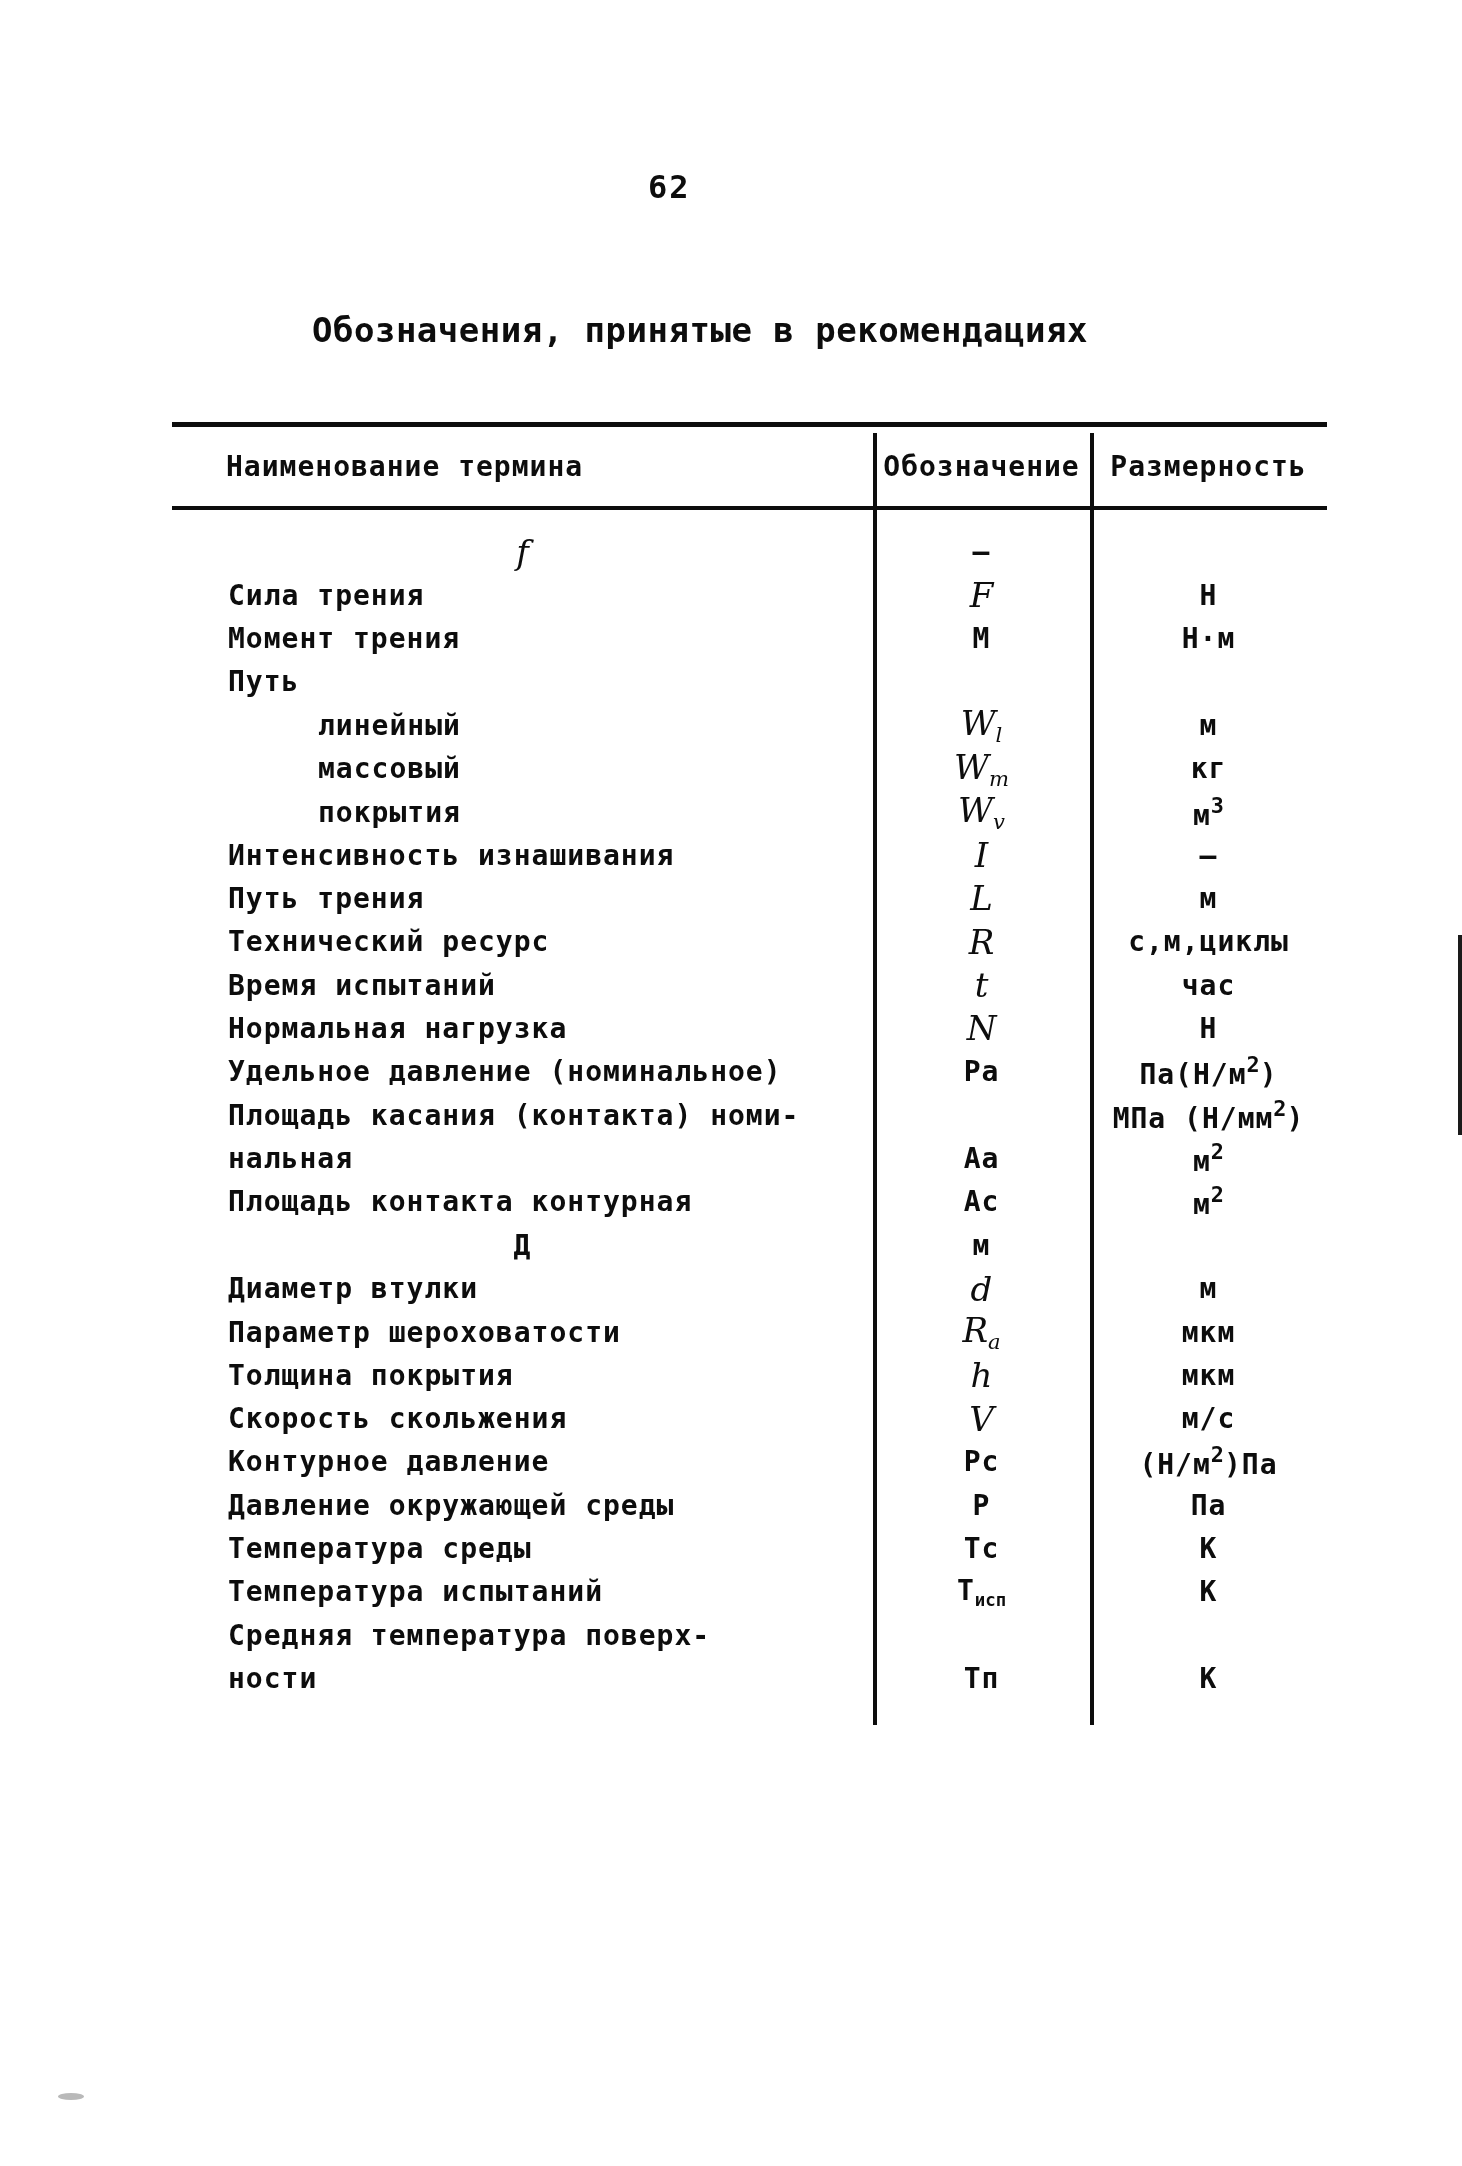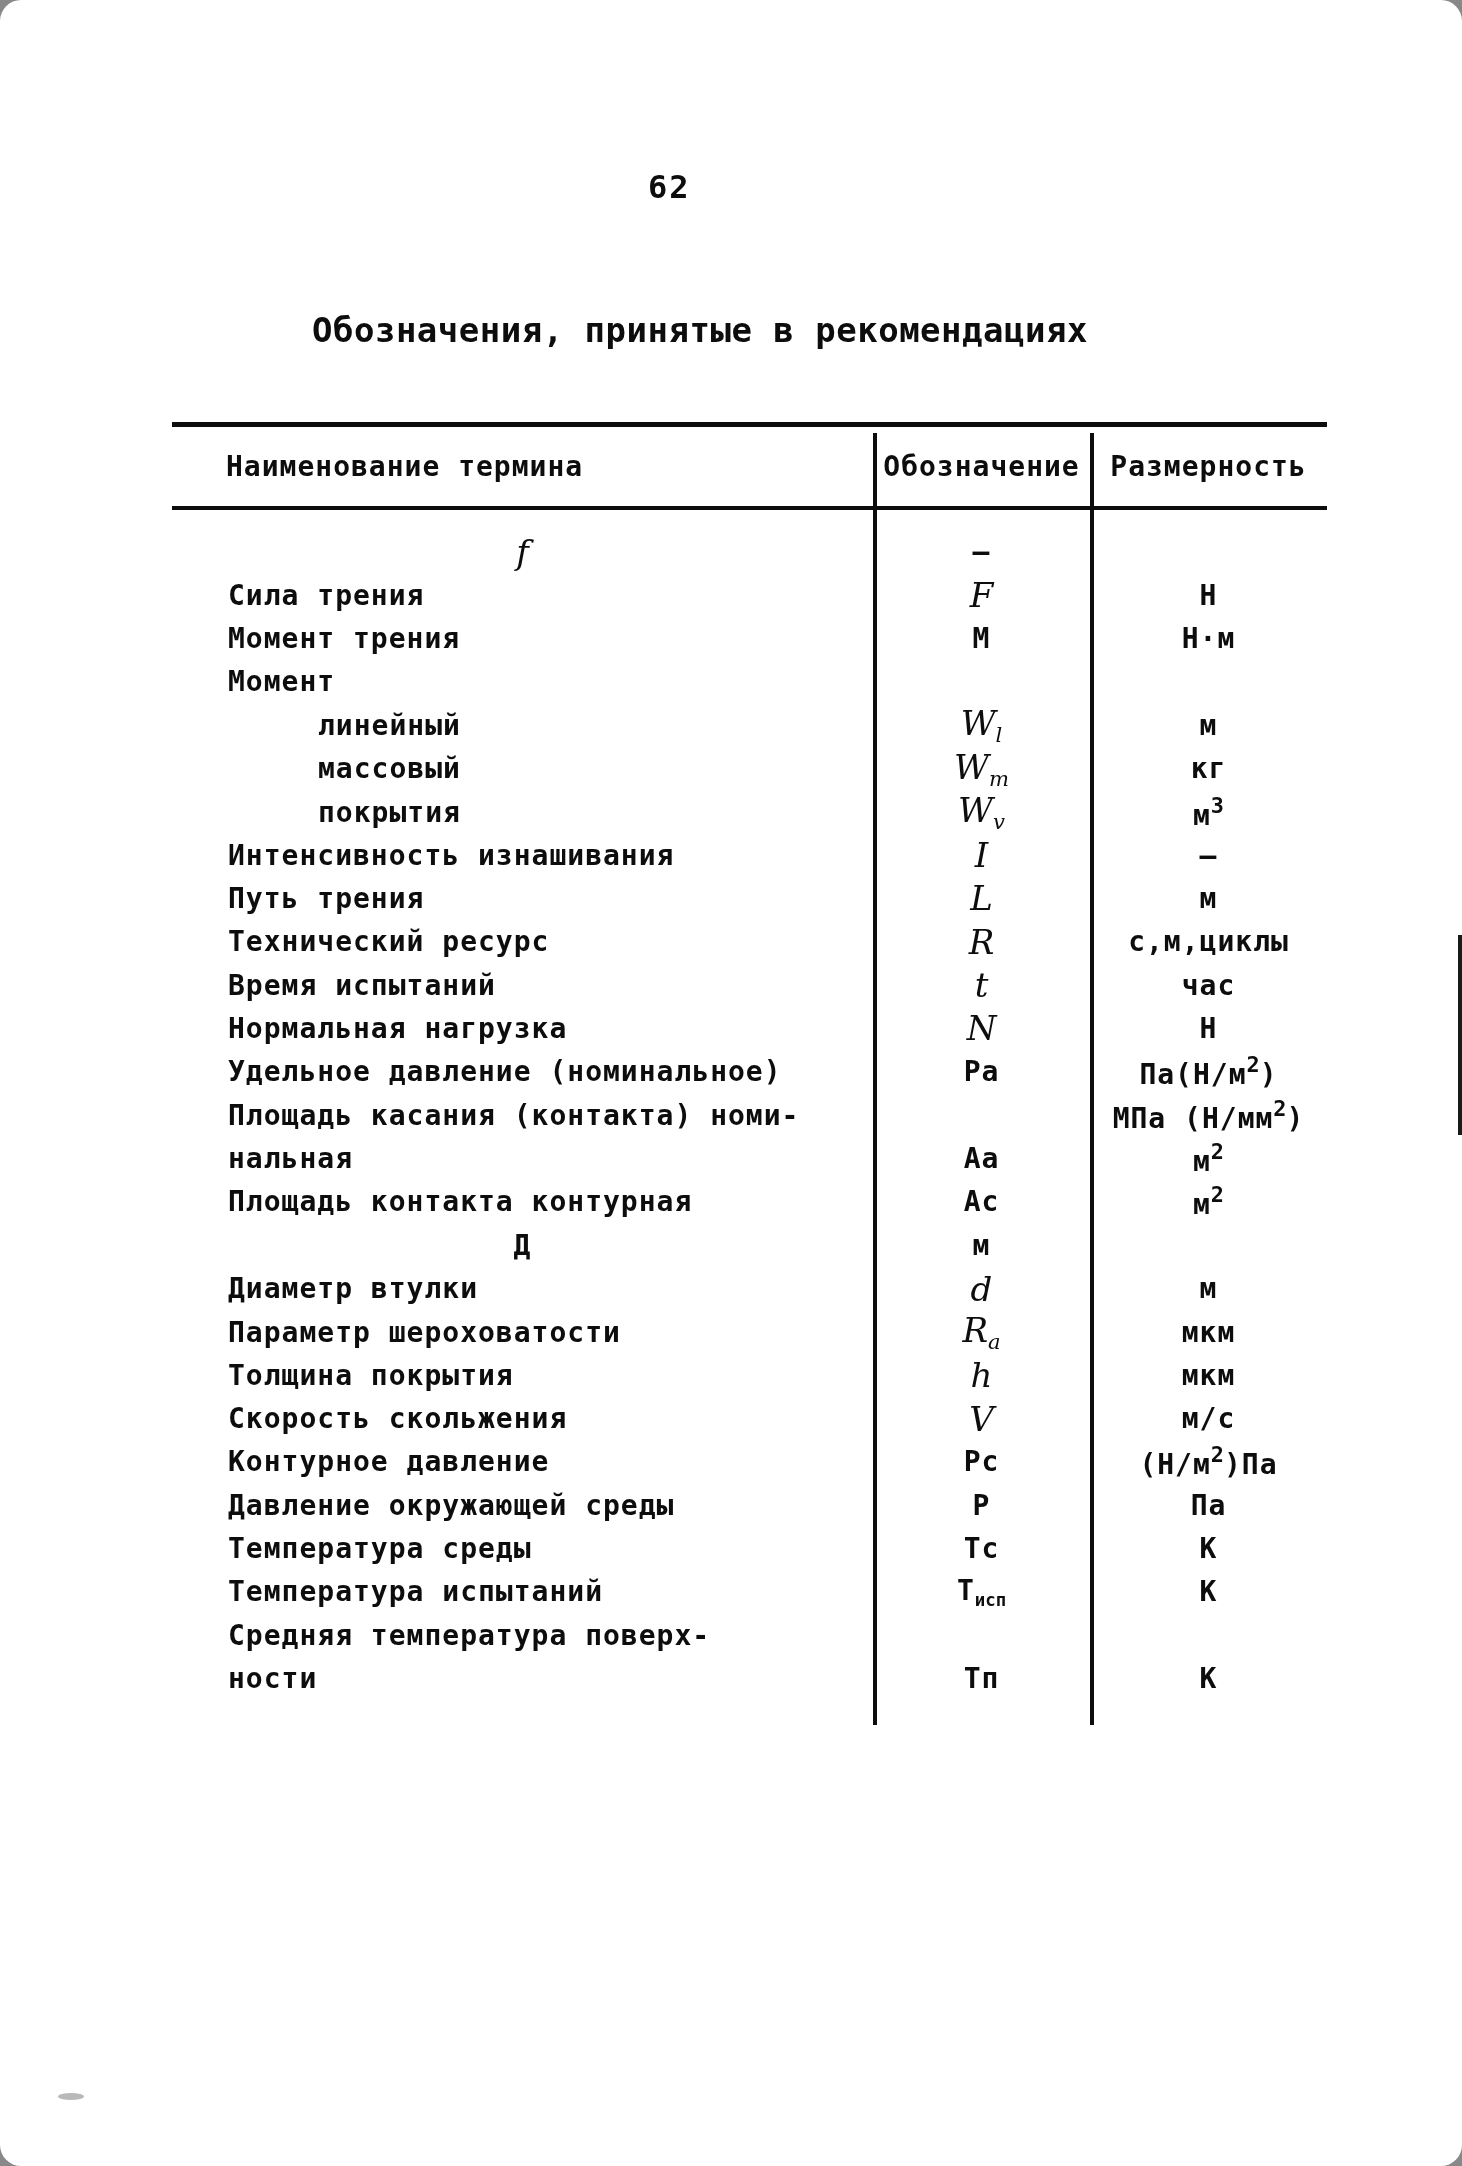--- a/index.html
+++ b/index.html
@@ -4,21 +4,20 @@
 <style>
   html,body{margin:0;padding:0;background:#888;}
   .page{
     position:relative;
     width:1462px;height:2166px;
     margin:0 auto;
     background:#ffffff;
     color:#0d0d0d;
     font-family:"DejaVu Sans Mono", monospace;
     overflow:hidden;
-    border-radius:21px;
   }
   .page-number{
     position:absolute;
     left:648px;top:168px;
     font-size:32px;font-weight:700;
     letter-spacing:2px;
   }
   .doc-title{
     position:absolute;
     left:312px;top:310px;
@@ -125,21 +124,21 @@
           <div class="cell term">Сила трения</div>
           <div class="cell sym"><span class="latin">F</span></div>
           <div class="cell dim">Н</div>
         </div>
         <div class="row">
           <div class="cell term">Момент трения</div>
           <div class="cell sym"><span>М</span></div>
           <div class="cell dim">Н·м</div>
         </div>
         <div class="row">
-          <div class="cell term">Момент</div>
+          <div class="cell term">Путь</div>
           <div class="cell sym"></div>
           <div class="cell dim"></div>
         </div>
         <div class="row">
           <div class="cell term indent">линейный</div>
           <div class="cell sym"><span class="latin">W<sub>l</sub></span></div>
           <div class="cell dim">м</div>
         </div>
         <div class="row">
           <div class="cell term indent">массовый</div>

